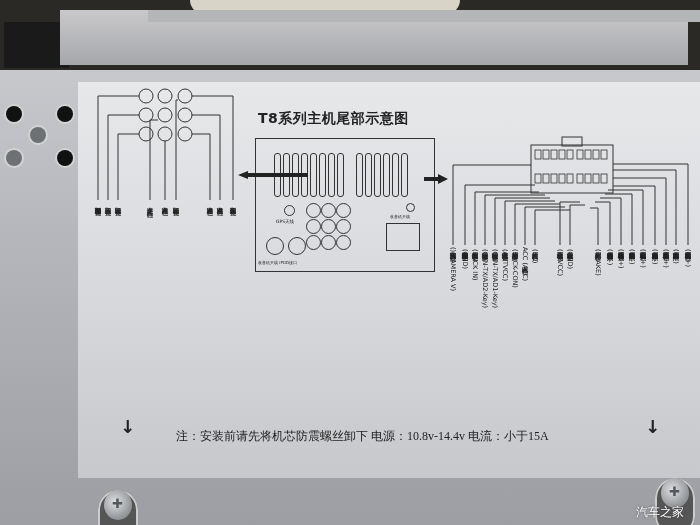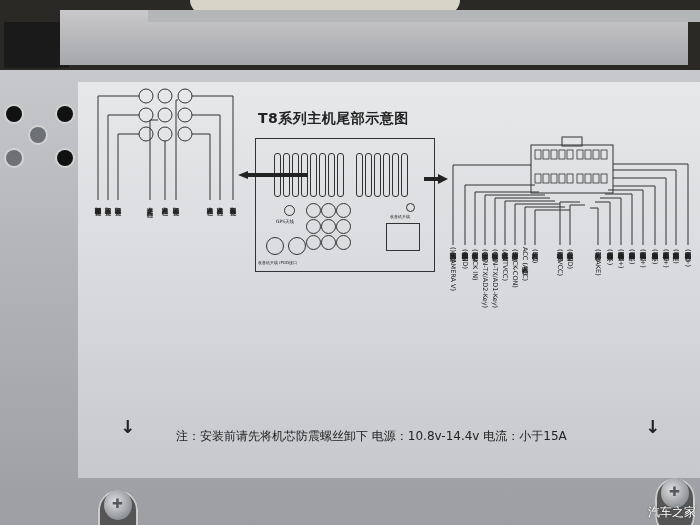--- a/index.html
+++ b/index.html
@@ -14,26 +14,26 @@
   .hole.grey{background:#6d7174;}
   .label{position:absolute;left:78px;top:82px;width:622px;height:396px;background:linear-gradient(180deg,#e7e8ea 0%,#d9dadd 50%,#c7c8cc 100%);}
   .title{position:absolute;left:258px;top:110px;font-size:14px;font-weight:bold;color:#222;letter-spacing:0.5px;}
   .board{position:absolute;left:255px;top:138px;width:178px;height:132px;border:1.5px solid #333;}
   .slot{position:absolute;top:14px;width:5px;height:42px;border:1px solid #333;border-radius:3px;}
   .circ{position:absolute;border:1.2px solid #333;border-radius:50%;}
   .arrow-l{position:absolute;left:238px;top:171px;width:70px;height:8px;}
   .arrow-r{position:absolute;left:424px;top:174px;width:24px;height:10px;}
   .conn{position:absolute;border:1.3px solid #333;}
   .vlabel{position:absolute;writing-mode:vertical-rl;font-size:6.5px;color:#222;line-height:7px;white-space:nowrap;}
-  .note{position:absolute;left:176px;top:428px;font-size:12px;color:#222;white-space:nowrap;}
+  .note{position:absolute;left:176px;top:428px;font-size:12px;color:#222;white-space:nowrap;font-family:Liberation Serif, serif;}
   .down-arrow{position:absolute;font-size:18px;color:#222;font-weight:bold;}
   .screw-slot{position:absolute;width:40px;height:58px;border-radius:20px;background:#555;box-shadow:inset 0 0 0 2px #ccc;}
   .screw{position:absolute;width:28px;height:30px;border-radius:50%;background:radial-gradient(circle at 40% 40%,#dfe0e2,#8f9296 70%);}
   .screw::after{content:"✚";position:absolute;left:8px;top:6px;font-size:13px;color:#55585c;}
-  .watermark{position:absolute;right:4px;bottom:4px;font-size:12px;color:#fff;text-shadow:0 0 2px #333;}
+  .watermark{position:absolute;right:16px;bottom:4px;font-size:12px;color:#fff;text-shadow:0 0 2px #333;}
   svg.wires{position:absolute;left:0;top:0;width:700px;height:525px;}
 </style>
 </head>
 <body>
 
 <div class="top-dark">
   <div class="bg-light"></div>
   <div class="foam"></div>
   <div class="rail">
       <div class="rail-tab"></div>

